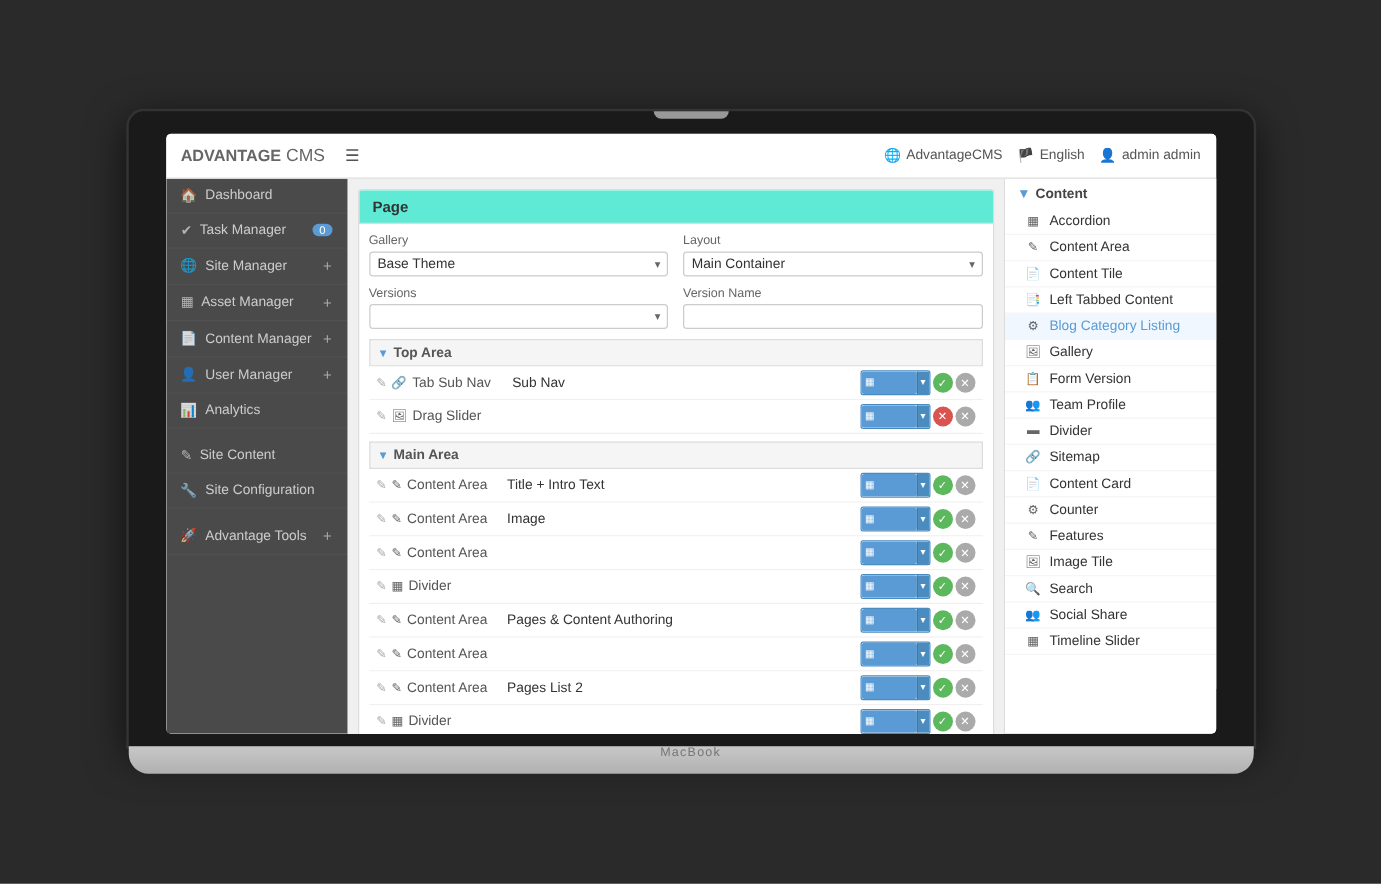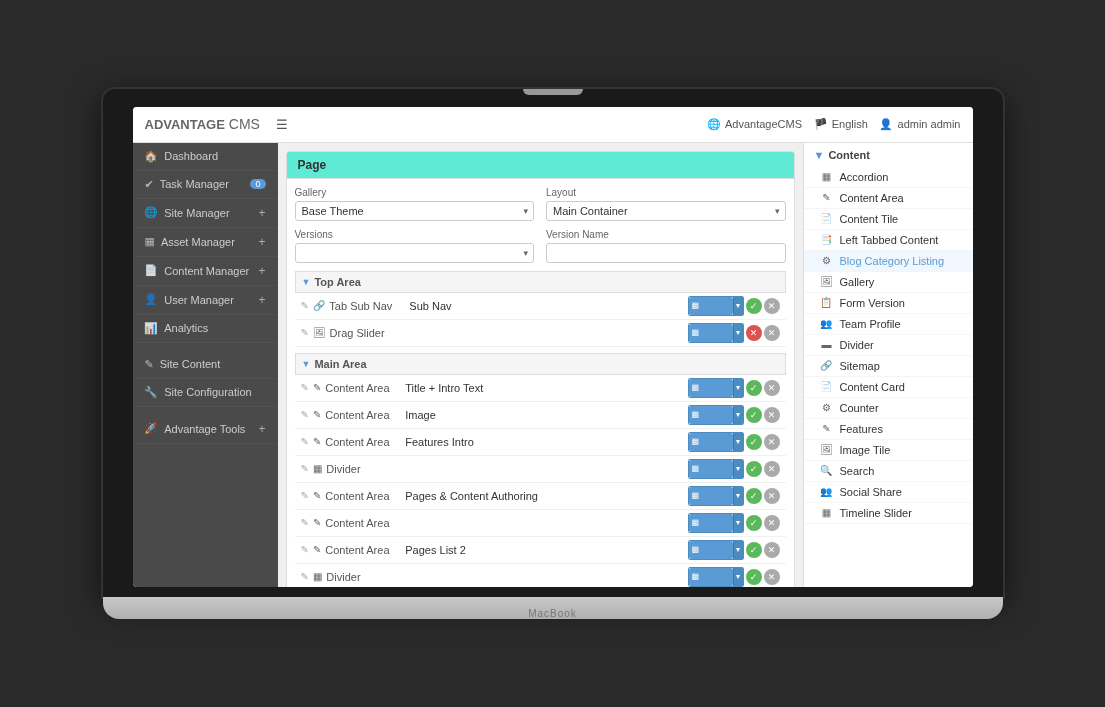--- a/index.html
+++ b/index.html
@@ -34,21 +34,21 @@
       display: flex;
       flex-direction: column;
     }
 
     .laptop-base {
       background: linear-gradient(180deg, #c8c8c8 0%, #b0b0b0 100%);
       height: 22px;
       border-radius: 0 0 16px 16px;
       display: flex;
       justify-content: center;
-      align-items: flex-end;
+      align-items: flex-start;
     }
     .laptop-notch {
       width: 60px;
       height: 6px;
       background: #999;
       border-radius: 0 0 6px 6px;
       position: absolute;
       top: 0;
       left: 50%;
       transform: translateX(-50%);
@@ -621,21 +621,20 @@
                     </div>
                     <div class="ctrl-green">✓</div>
                     <div class="ctrl-gray">✕</div>
                   </div>
                 </div>
 
                 <div class="content-row">
                   <span class="content-row-icon">✎</span>
                   <span class="content-row-type-icon">✎</span>
                   <span class="content-row-name">Content Area</span>
-                  <span class="content-row-value">Features Intro</span>
                   <div class="content-row-controls">
                     <div style="display:flex;align-items:center;border-radius:2px;overflow:hidden;border:1px solid #4a8bc0;">
                       <button class="ctrl-btn">
                           <span class="ctrl-btn-icon">▦</span>
                         </button>
                       <button class="ctrl-dropdown">▾</button>
                     </div>
                     <div class="ctrl-green">✓</div>
                     <div class="ctrl-gray">✕</div>
                   </div>

